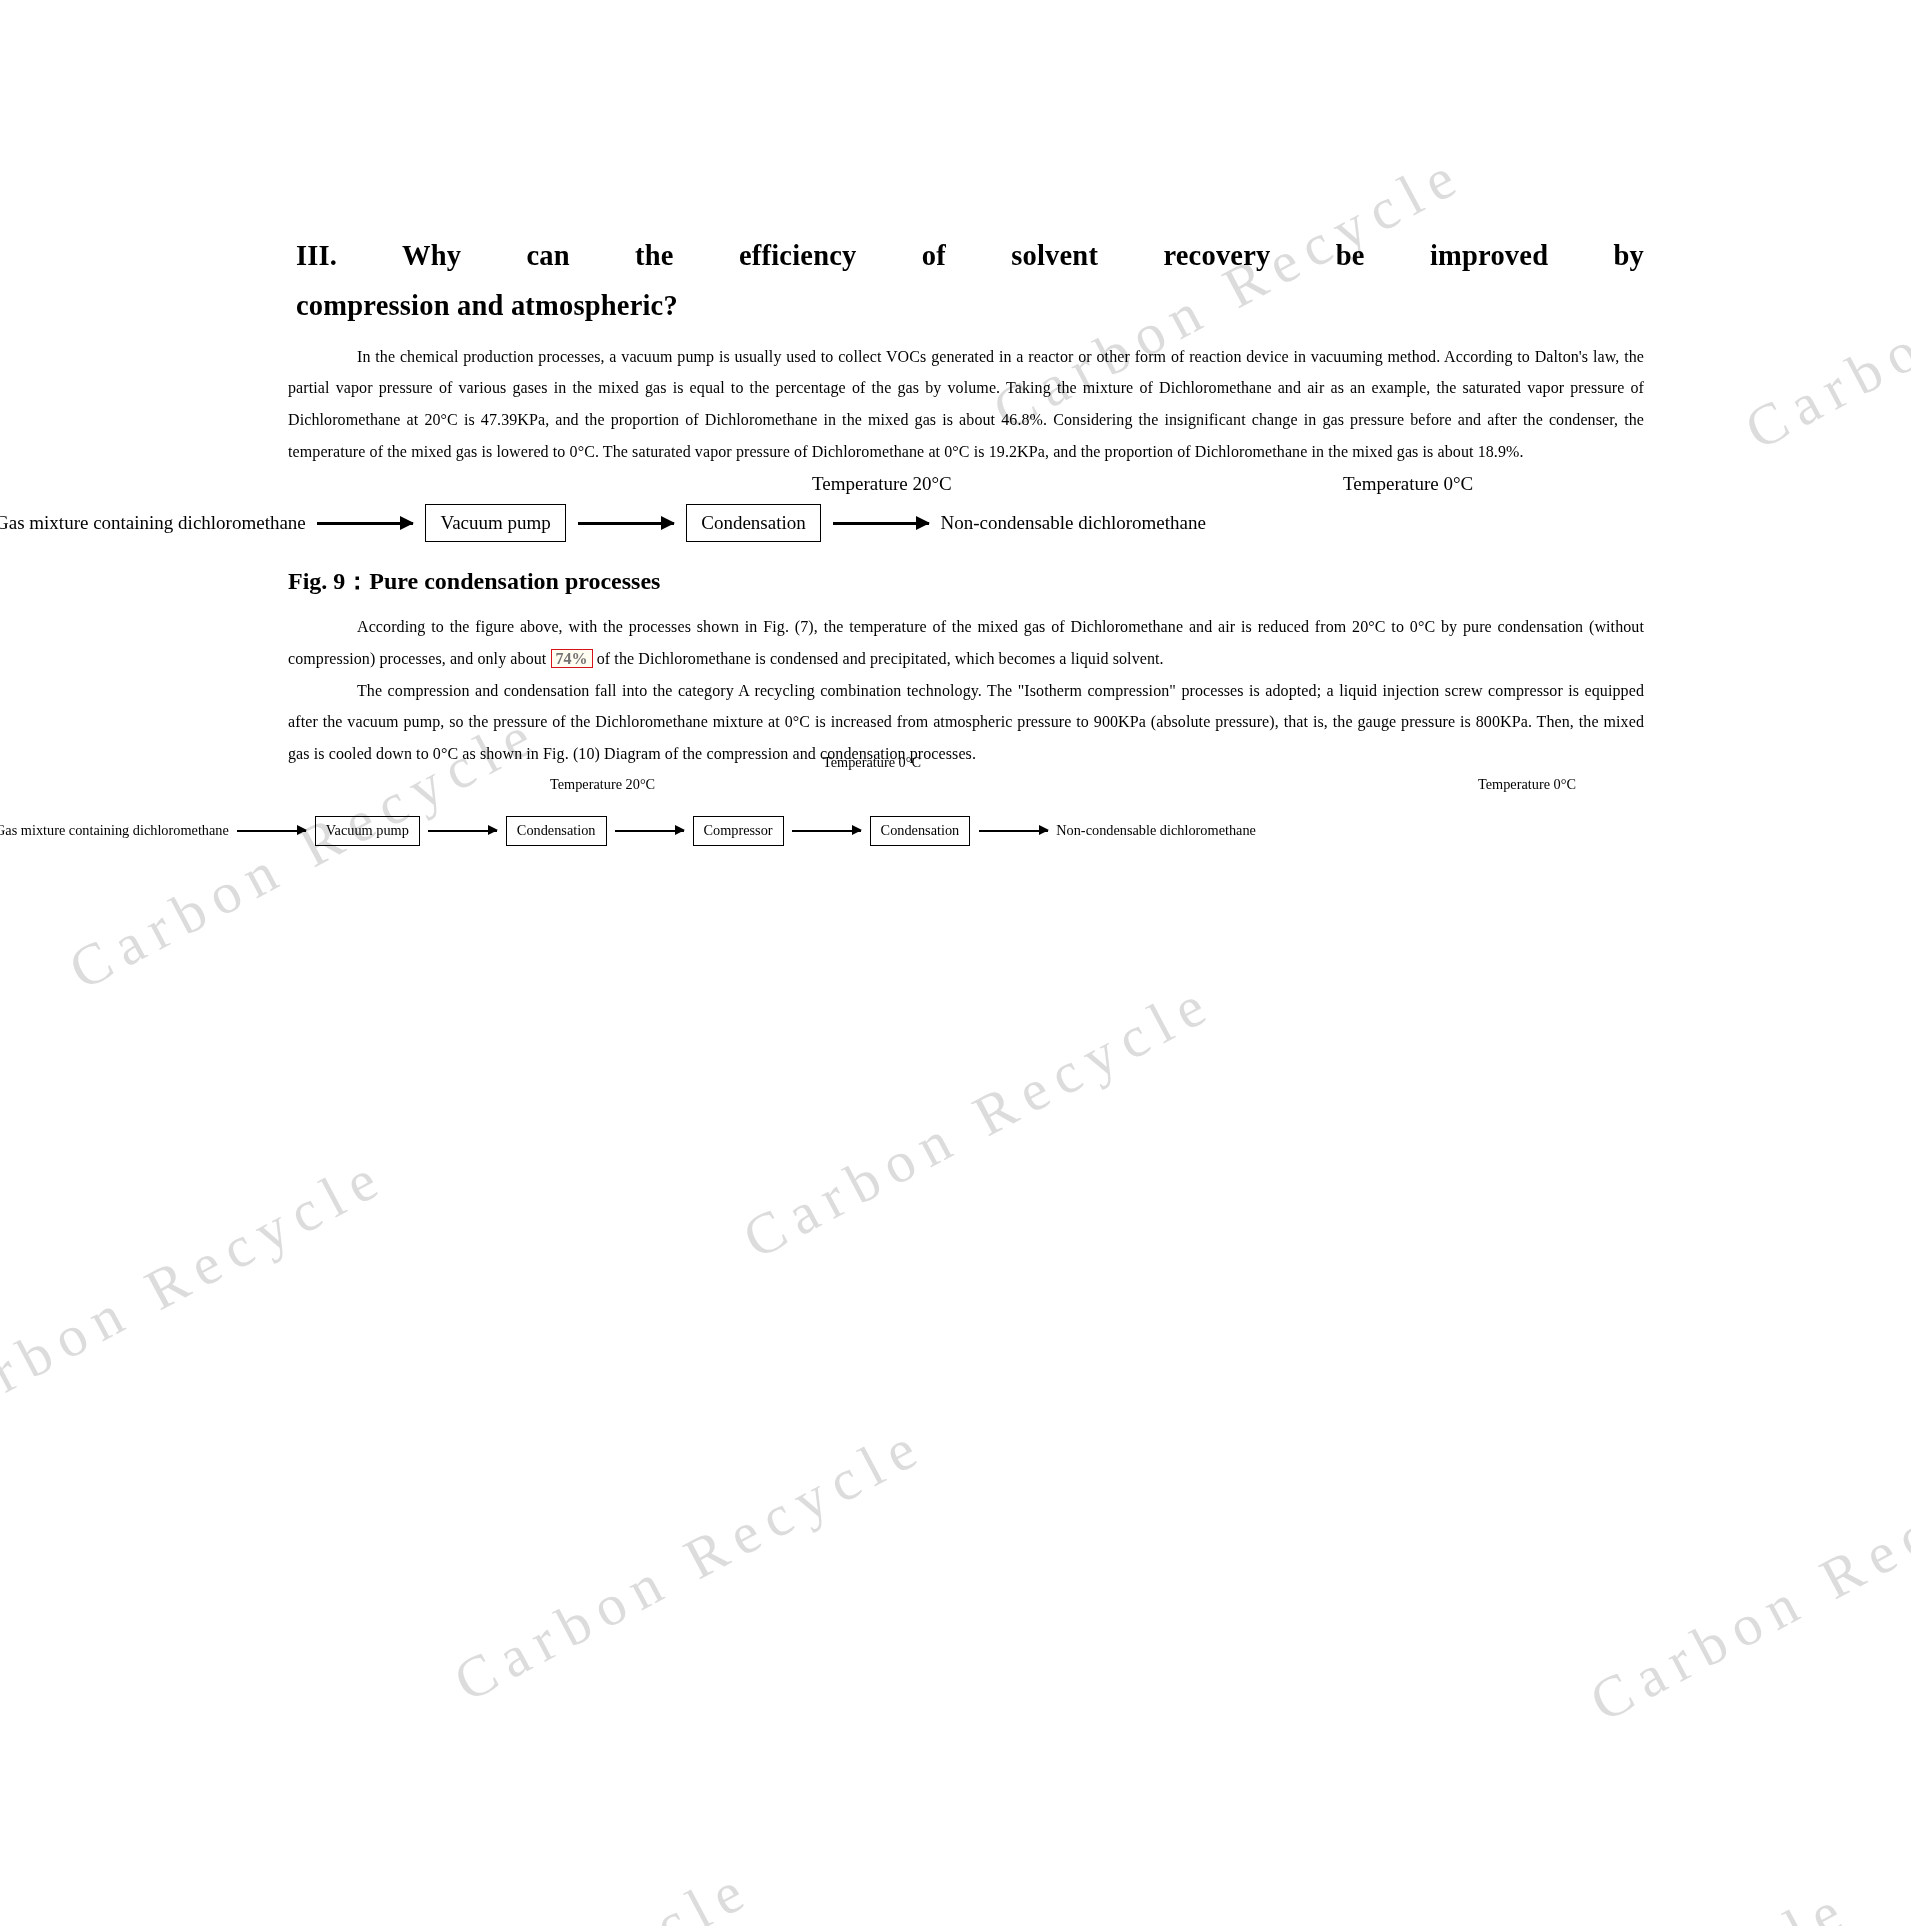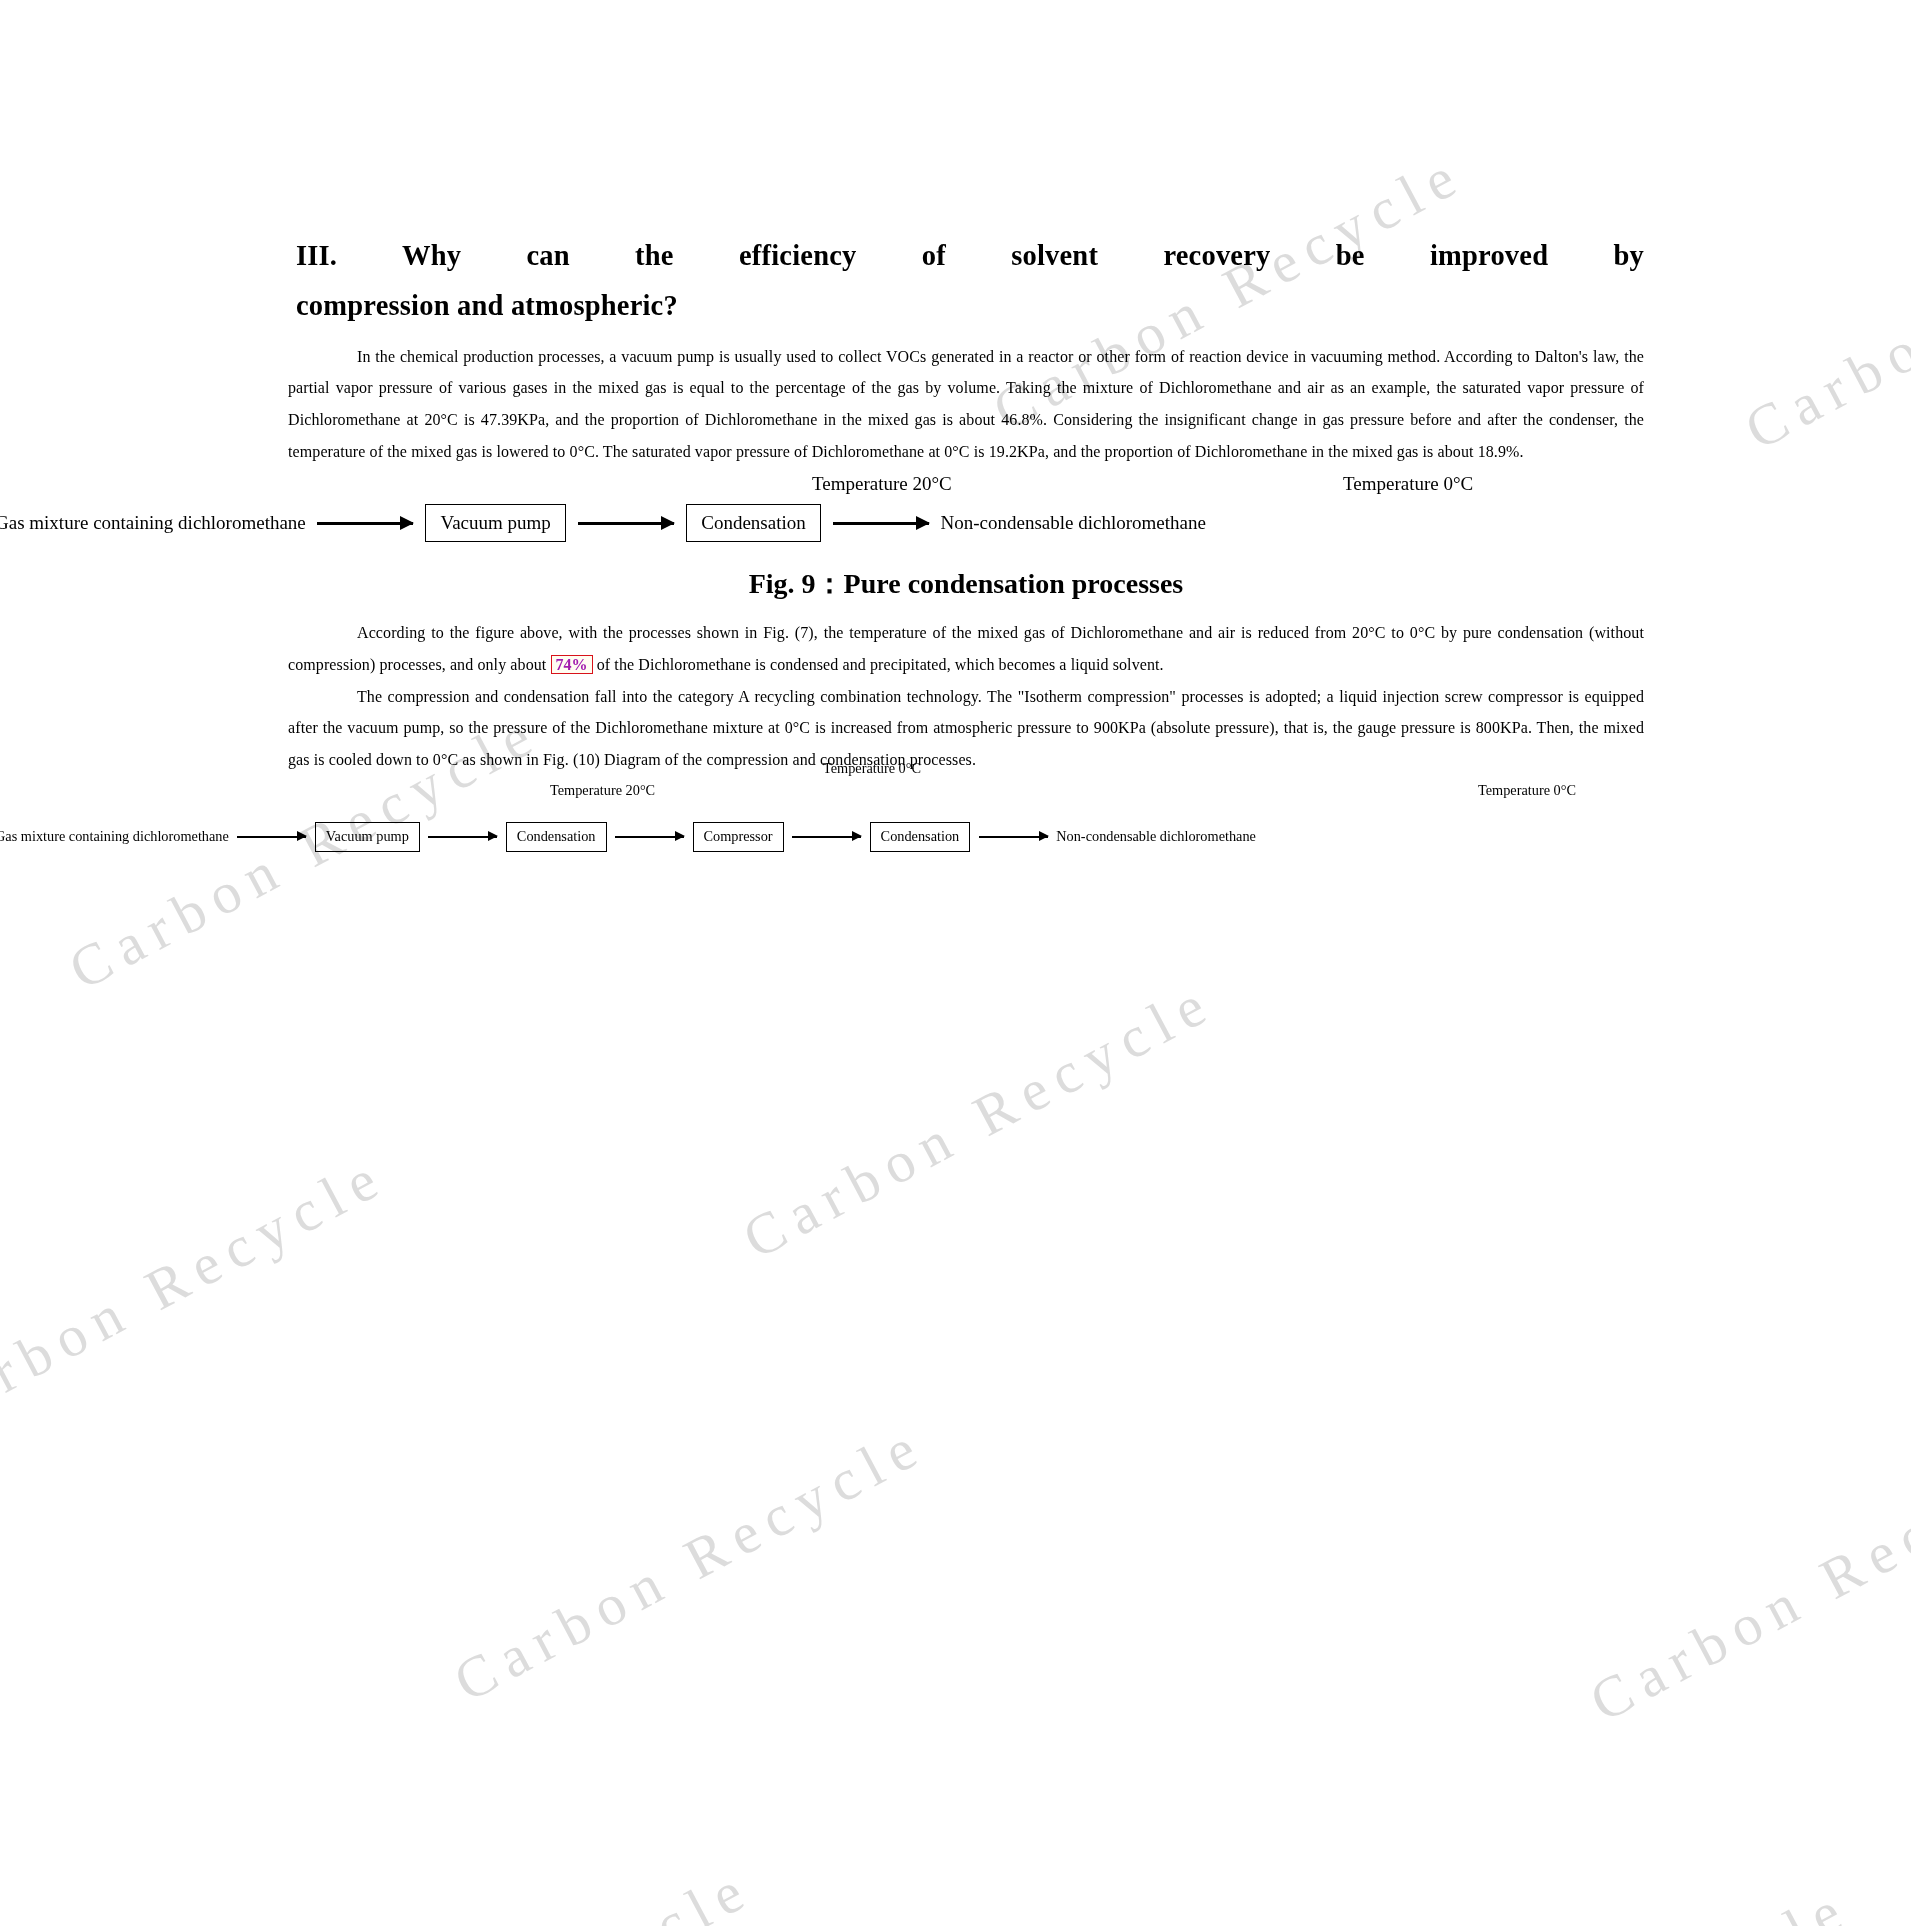--- a/index.html
+++ b/index.html
@@ -65,21 +65,21 @@
   p.body {
     font-size: 16px;
     line-height: 1.98;
     margin: 0 0 0 0;
     text-align: justify;
     text-indent: 69px;
     letter-spacing: 0.1px;
   }
 
   .highlight {
-    color: #a21caf;
+    color: #737373;
     font-weight: bold;
     border: 1.2px solid #d8121a;
     padding: 0 3.9px;
     background: #fffdf2;
   }
 
   
   .diagram {
     position: relative;
     width: 100%;
@@ -140,23 +140,22 @@
   
   #fig10 { margin-top: 46px; margin-left: -293px; width: 1757px; }
   #fig10 .endlabel { font-size: 14.3px; }
   #fig10 .node { font-size: 14.3px; padding: 5.4px 10px; }
   #fig10 .temp-label { font-size: 14.3px; }
   #fig10 .arrow { width: 69px; }
   #fig10 .arrow .shaft { height: 1.9px; top: -1px; }
   #fig10 .arrow .head { border-top-width: 5.4px; border-bottom-width: 5.4px; border-left-width: 10.8px; top: -5.4px; }
 
   .fig-caption {
-    font-size: 28px;
+    font-size: 24px;
     font-weight: bold;
-    text-align: center;
     margin: 23px 0 14px 0;
   }
 </style>
 </head>
 <body>
 
 <div id="watermark-layer">
   <div class="wm" style="left:-96px; top:1387px; transform: rotate(-28deg);">Carbon  Recycle</div>
   <div class="wm" style="left:58px; top:944px; transform: rotate(-28deg);">Carbon  Recycle</div>
   <div class="wm" style="left:270px; top:2099px; transform: rotate(-28deg);">Carbon  Recycle</div>

